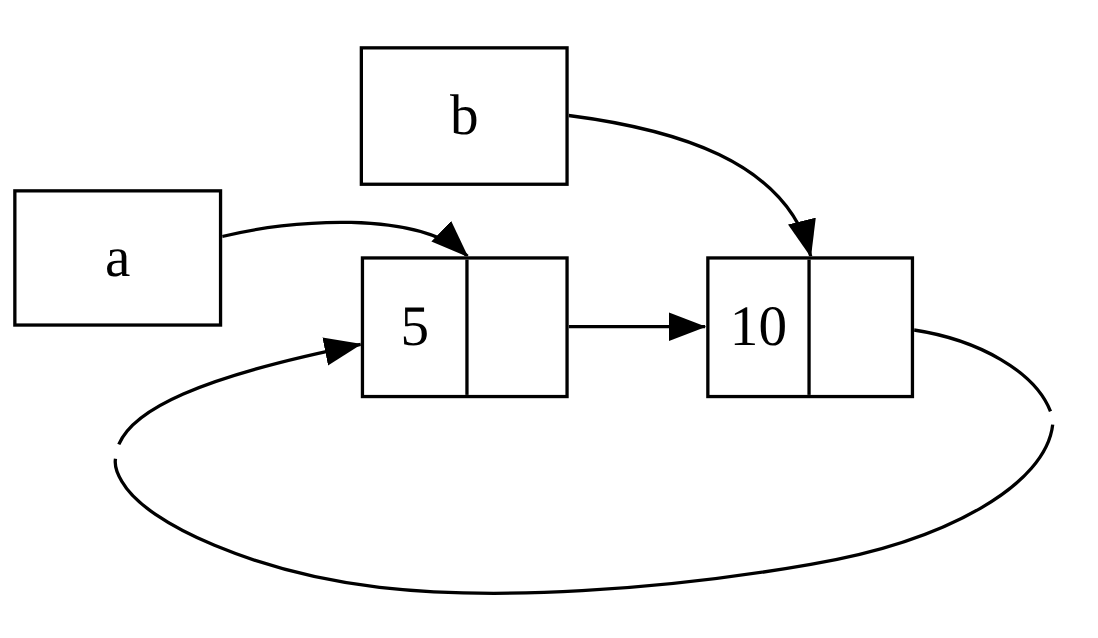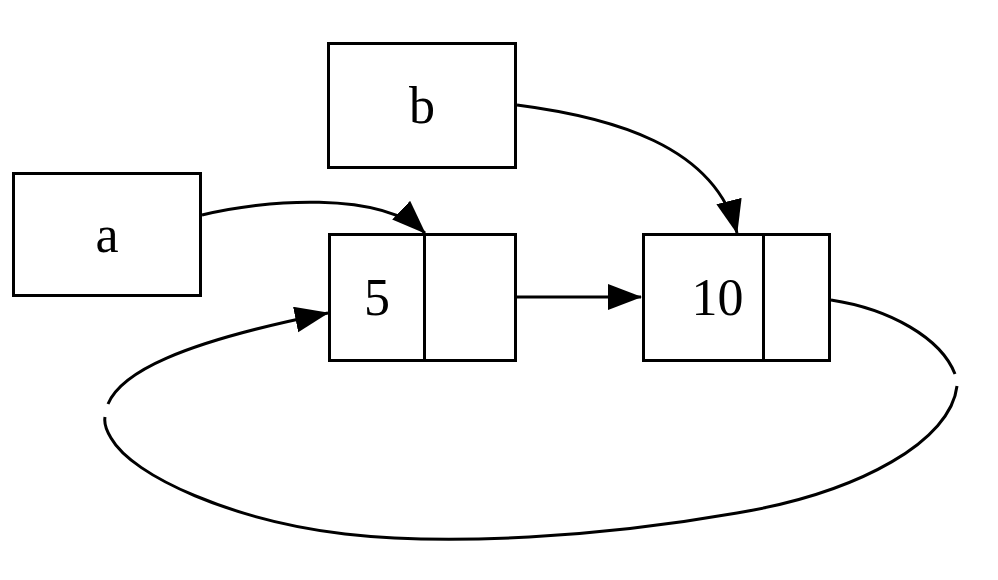--- a/index.html
+++ b/index.html
@@ -95,19 +95,19 @@
   </div>
 
   <div class="node cell" style="left:328px; top:233px; width:189px; height:129px;">
     <div class="car" style="width:95px;">
       <span class="node-label">5</span>
     </div>
     <div class="cdr"></div>
   </div>
 
   <div class="node cell" style="left:642px; top:233px; width:189px; height:129px;">
-    <div class="car" style="width:92px;margin-left:28px;">
+    <div class="car" style="width:92px;">
       <span class="node-label">10</span>
     </div>
     <div class="cdr"></div>
   </div>
 
 </div>
 
 </body></html>

